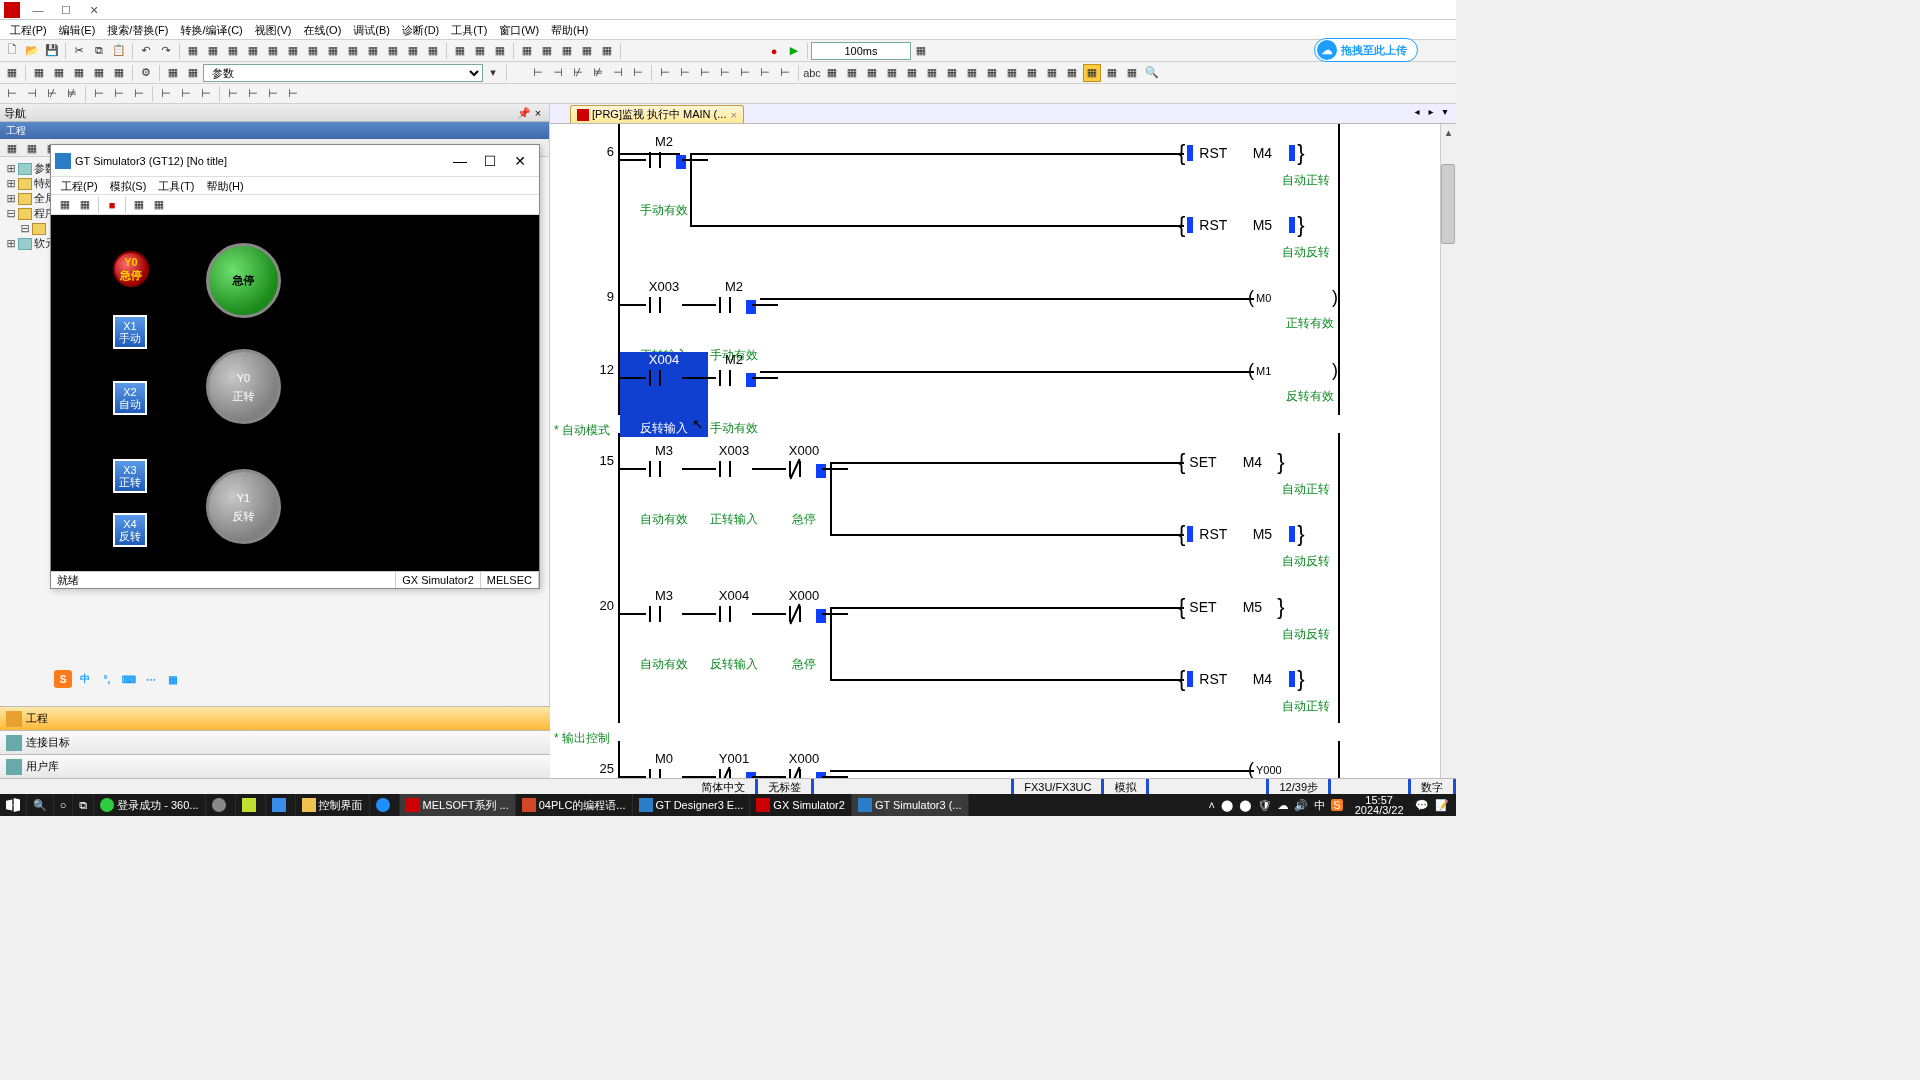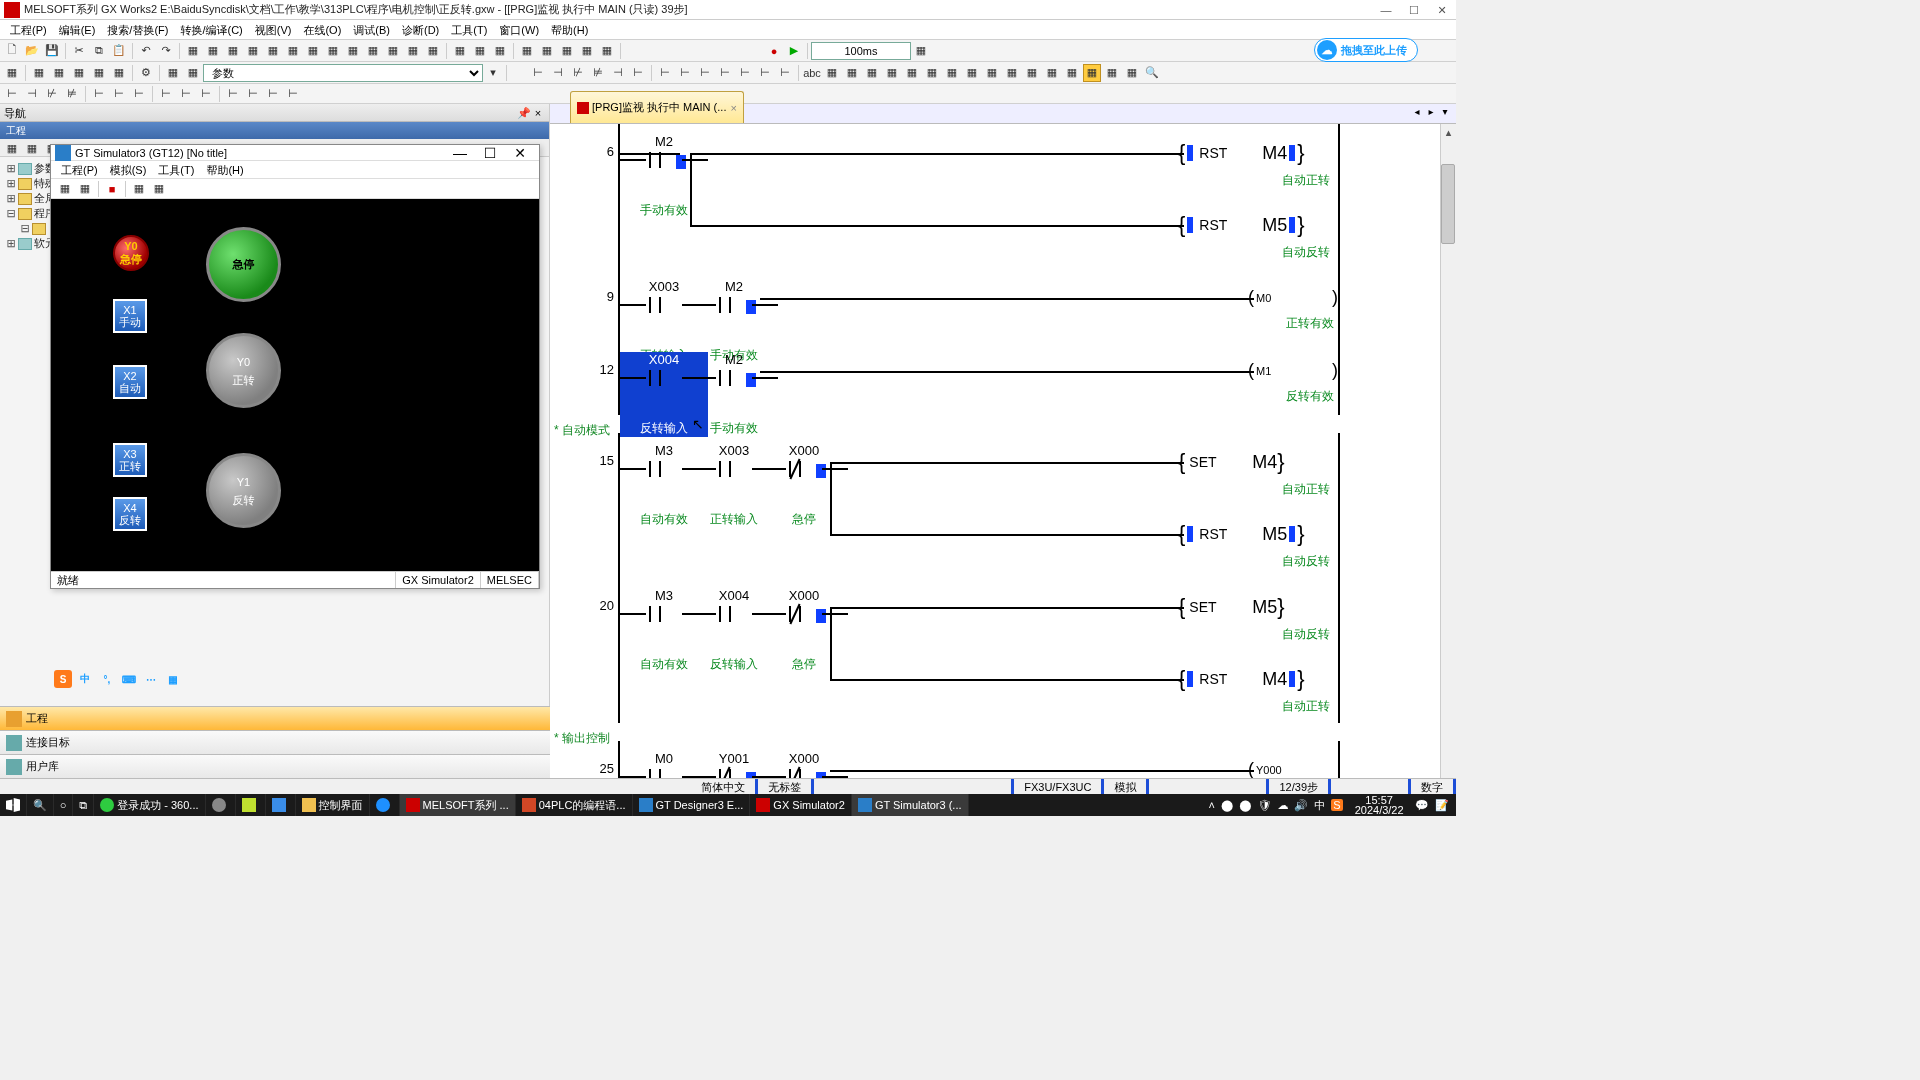--- a/index.html
+++ b/index.html
@@ -39,21 +39,21 @@
 .nav-sub { height: 17px; background: linear-gradient(#5a88c8,#3e6aaa); color: #fff; padding: 0 6px; line-height: 17px; font-size: 10px; }
 .tree { padding: 4px 2px; font-size: 11px; line-height: 15px; color: #222; flex: 0 0 auto; }
 .tree .node { display: flex; align-items: center; padding: 0 0 0 4px; cursor: pointer; }
 .tree .node .exp { width: 10px; text-align: center; color: #555; }
 .tree .node .ic { width: 14px; height: 12px; margin: 0 2px; display: inline-block; }
 .tree .ic-fold { background: #f0d060; border: 1px solid #b89030; }
 .tree .ic-cube { background: #9cc; border: 1px solid #6aa; }
 
 
 .gt-window { position: absolute; left: 50px; top: 144px; width: 490px; height: 445px; background: #fff; border: 1px solid #888; box-shadow: 2px 2px 6px rgba(0,0,0,.2); display: flex; flex-direction: column; }
-.gt-title { height: 16px; background: #fff; display: flex; align-items: center; border-bottom: 1px solid #ddd; padding: 0 4px; }
+.gt-title { height: 32px; background: #fff; display: flex; align-items: center; border-bottom: 1px solid #ddd; padding: 0 4px; }
 .gt-title .ic { width: 16px; height: 16px; background: #2a7ec8; margin-right: 4px; }
 .gt-title .tt { flex: 1; font-size: 11px; }
 .gt-title .wc { display: flex; }
 .gt-title .wc div { width: 30px; text-align: center; cursor: pointer; font-size: 14px; }
 .gt-menu { height: 18px; display: flex; padding: 0 4px; border-bottom: 1px solid #ddd; }
 .gt-menu .mi { padding: 0 6px; line-height: 18px; cursor: pointer; }
 .gt-tb { height: 20px; display: flex; align-items: center; padding: 0 4px; border-bottom: 1px solid #ddd; }
 .gt-canvas { flex: 1; background: #000; position: relative; }
 .gt-status { height: 17px; border-top: 1px solid #ccc; display: flex; font-size: 10px; line-height: 17px; }
 .gt-status .cell { padding: 0 6px; border-right: 1px solid #ccc; }
@@ -75,21 +75,21 @@
 
 .left-tabs { position: absolute; left: 0; bottom: 38px; width: 550px; }
 .left-tabs .tab { height: 24px; border-top: 1px solid #bbb; display: flex; align-items: center; padding: 0 6px; cursor: pointer; }
 .left-tabs .tab.active { background: linear-gradient(#ffe8a8, #ffb838); }
 .left-tabs .tab:not(.active) { background: linear-gradient(#fafafa,#e8e8e8); }
 .left-tabs .tab .ic { width: 16px; height: 16px; margin-right: 4px; }
 
 
 .right { flex: 1; display: flex; flex-direction: column; background: #fff; position: relative; }
 .tab-strip { height: 20px; background: #eef; border-bottom: 1px solid #bbb; display: flex; align-items: flex-end; padding-left: 20px; position: relative; }
-.tab-strip .tab { height: 32px; background: linear-gradient(#fff6d8,#ffe894); border: 1px solid #c0a040; border-bottom: none; border-radius: 3px 3px 0 0; padding: 0 6px; display: flex; align-items: center; font-size: 10px; cursor: pointer; }
+.tab-strip .tab { height: 18px; background: linear-gradient(#fff6d8,#ffe894); border: 1px solid #c0a040; border-bottom: none; border-radius: 3px 3px 0 0; padding: 0 6px; display: flex; align-items: center; font-size: 10px; cursor: pointer; }
 .tab-strip .tab .ic { width: 12px; height: 12px; background: #c00; margin-right: 3px; }
 .tab-strip .tab .x { margin-left: 4px; color: #888; }
 .tab-strip .nav-arrows { position: absolute; right: 4px; top: 2px; display: flex; }
 .tab-strip .nav-arrows div { width: 14px; text-align: center; cursor: pointer; font-size: 10px; }
 
 .ladder { flex: 1; overflow: auto; background: #fff; position: relative; }
 .ladder-inner { position: relative; width: 790px; margin: 0 0 0 4px; }
 
 
 .rung { position: relative; height: 73px; }
@@ -112,21 +112,21 @@
 .contact .addr { font-size: 13px; margin-bottom: 1px; }
 .contact .cmt { font-size: 12px; color: #0a8a20; margin-top: 32px; }
 .contact .live { width: 10px; height: 14px; background: #1040ff; position: absolute; left: 30px; top: 3px; }
 .contact.sel { background: #1040d0; color: #fff; }
 .contact.sel .cmt { color: #fff; }
 
 .coil-box { position: absolute; right: 6px; top: 18px; width: 160px; height: 22px; display: flex; align-items: center; }
 .coil-box .bracket-l { font-size: 22px; }
 .coil-box .bracket-r { font-size: 22px; }
 .coil-box .inst { width: 42px; text-align: left; font-size: 14px; padding-left: 4px; }
-.coil-box .dev { width: 50px; text-align: right; font-size: 18px; }
+.coil-box .dev { width: 50px; text-align: center; font-size: 14px; }
 .coil-box .live { width: 6px; height: 16px; background: #1040ff; margin: 0 2px; }
 .coil-box .cmt { position: absolute; top: 30px; right: 8px; font-size: 12px; color: #0a8a20; }
 
 .paren-coil { position: absolute; right: 6px; top: 18px; width: 90px; display: flex; align-items: center; font-size: 14px; }
 .paren-coil .pl { font-size: 18px; }
 .paren-coil .dev { flex: 1; padding-left: 2px; }
 .paren-coil .pr { font-size: 18px; }
 .paren-coil .cmt { position: absolute; top: 28px; right: 4px; font-size: 12px; color: #0a8a20; }
 
 .section-lbl { position: absolute; left: 0; font-size: 12px; color: #168a28; }
@@ -150,21 +150,20 @@
 .taskbar .tray > div { margin: 0 3px; }
 .taskbar .clock { text-align: center; line-height: 10px; font-size: 9px; padding: 0 6px; }
 
 .ic-win { background: #fff; clip-path: polygon(0 20%,45% 10%,45% 48%,0 48%,0 52%,45% 52%,45% 90%,0 80%,0 52%,55% 52%,55% 100%,100% 90%,100% 10%,55% 0%,55% 48%,0 48%); width:14px; height:14px; }
 </style>
 </head>
 <body>
 
 <div class="title-bar">
   <span class="app-icon"></span>
-  <span class="title-text">MELSOFT系列 GX Works2 E:\BaiduSyncdisk\文档\工作\教学\313PLC\程序\电机控制\正反转.gxw - [[PRG]监视 执行中 MAIN (只读) 39步]</span>
   <div class="win-ctrl">
     <div>—</div>
     <div>☐</div>
     <div>✕</div>
   </div>
 </div>
 
 <div class="menu-bar">
   <span class="mi">工程(P)</span>
   <span class="mi">编辑(E)</span>

